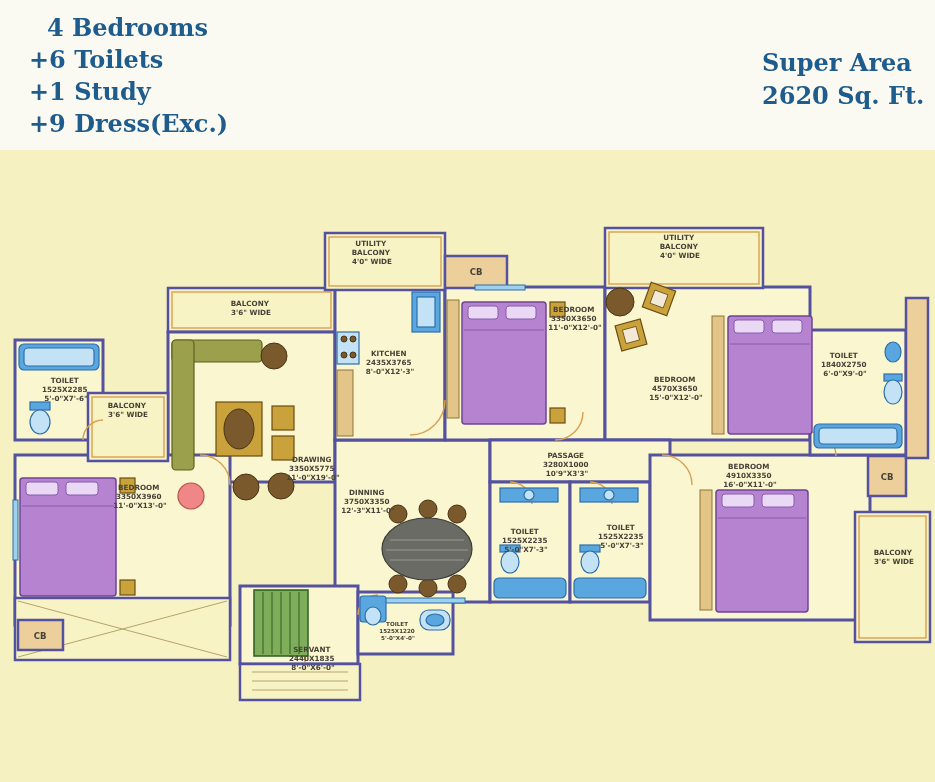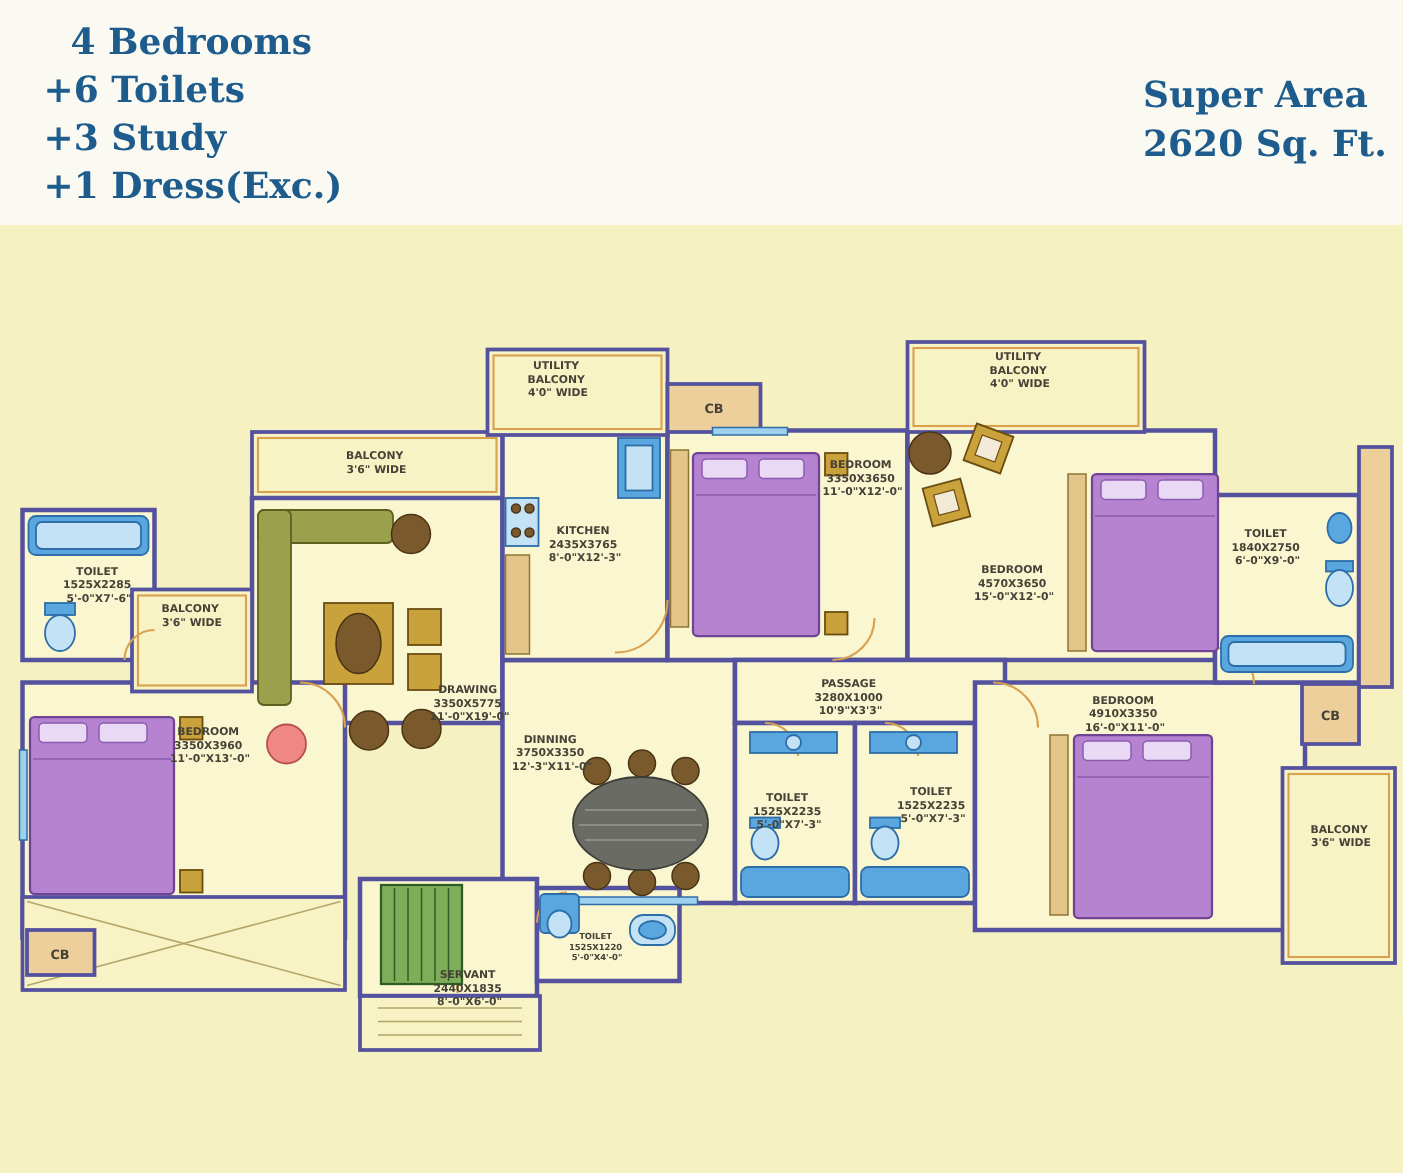--- a/index.html
+++ b/index.html
@@ -36,22 +36,22 @@
 </style>
 </head>
 <body>
 
 <div class="page">
 
   <div class="header">
     <div class="features">
       <div class="feature-line">4 Bedrooms</div>
       <div class="feature-line">+6 Toilets</div>
-      <div class="feature-line">+3 Study</div>
-      <div class="feature-line">+1 Dress(Exc.)</div>
+      <div class="feature-line">+1 Study</div>
+      <div class="feature-line">+9 Dress(Exc.)</div>
     </div>
     <div class="super-area">
       <div>Super Area</div>
       <div>2620 Sq. Ft.</div>
     </div>
   </div>
 
   <svg width="935" height="782" viewBox="0 0 935 782">
 
     <g>

